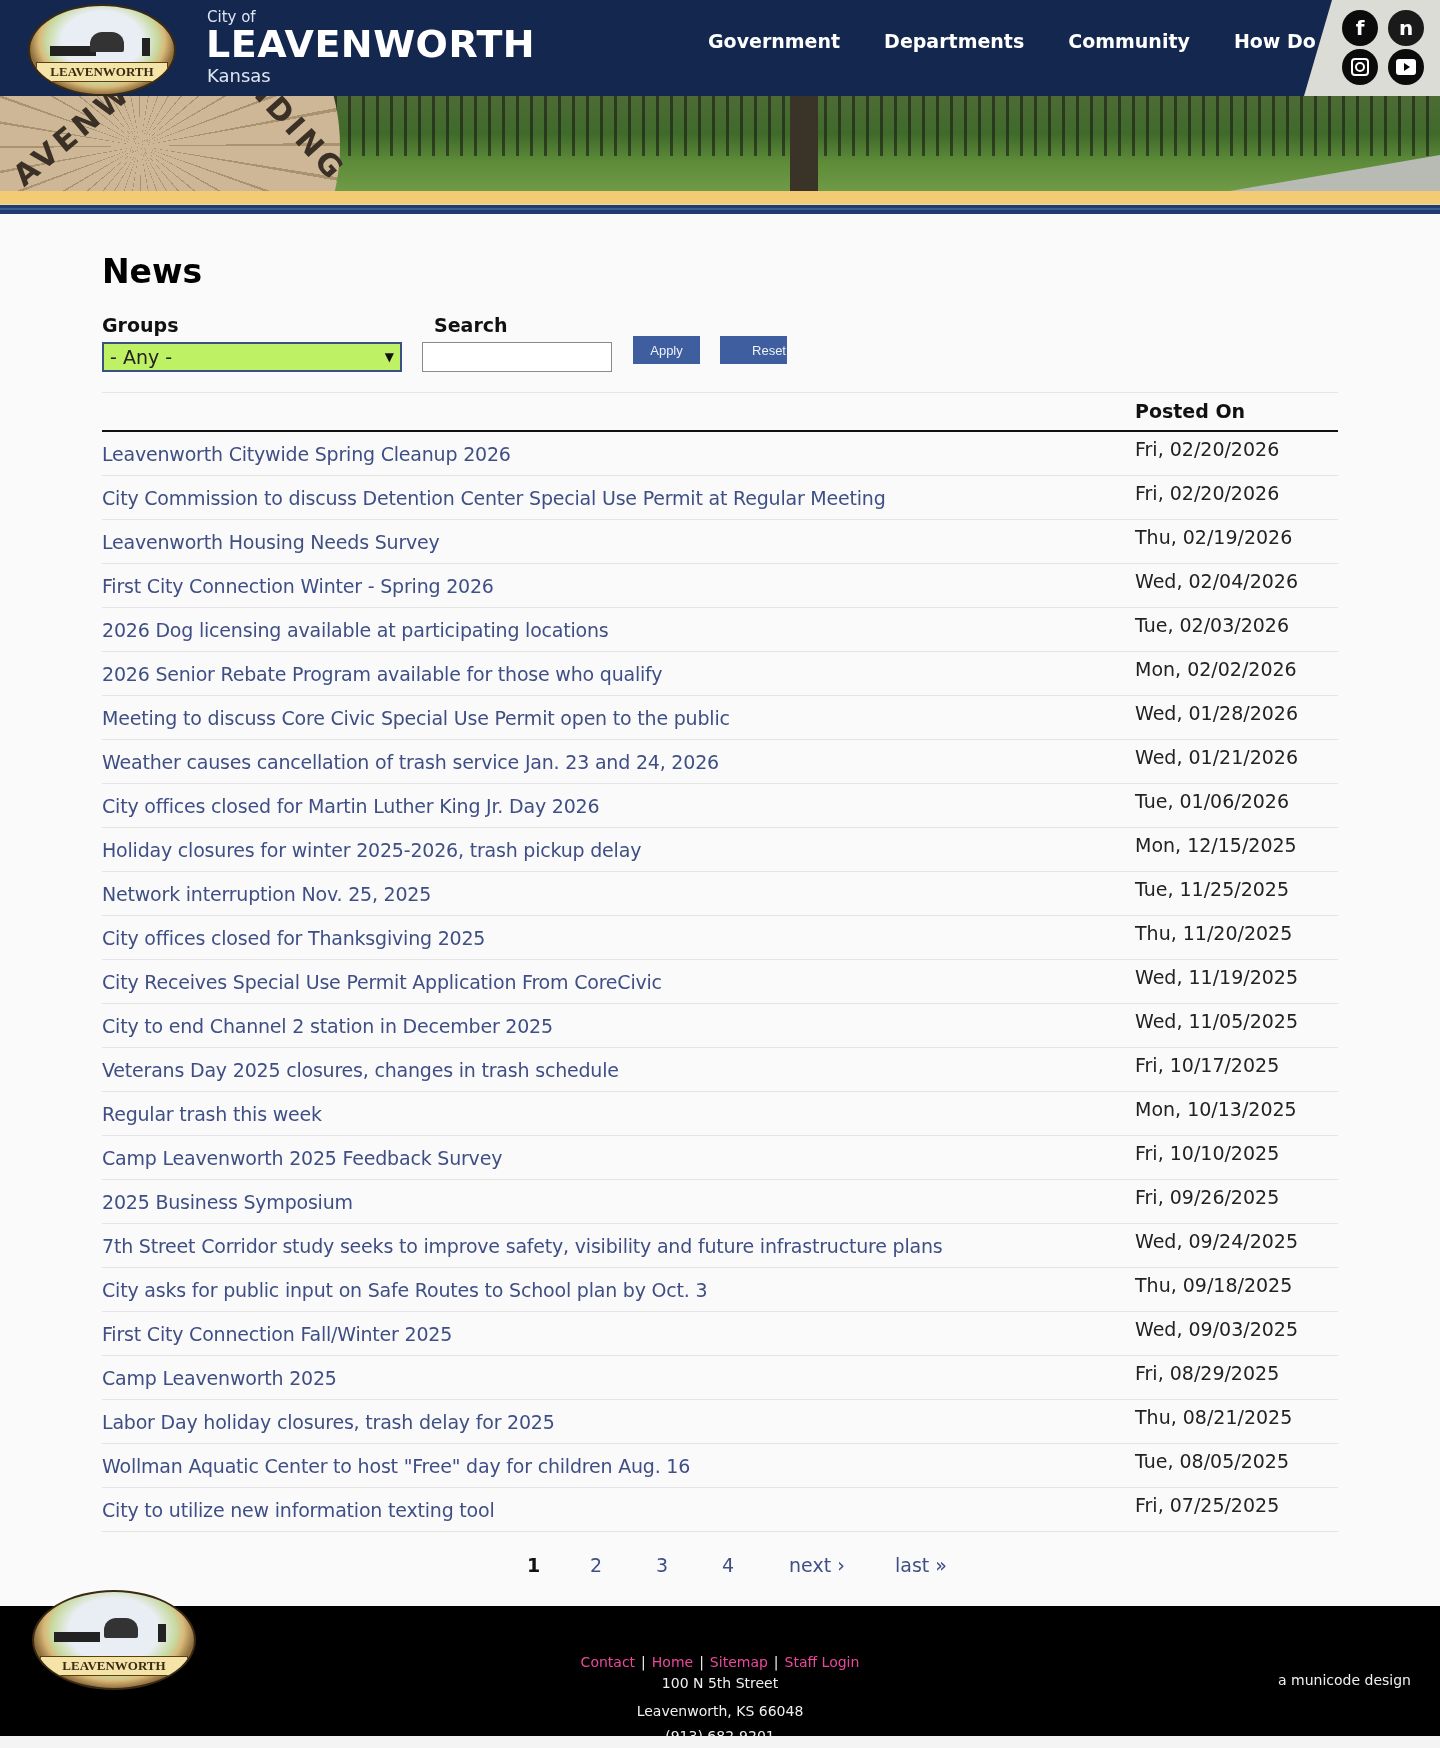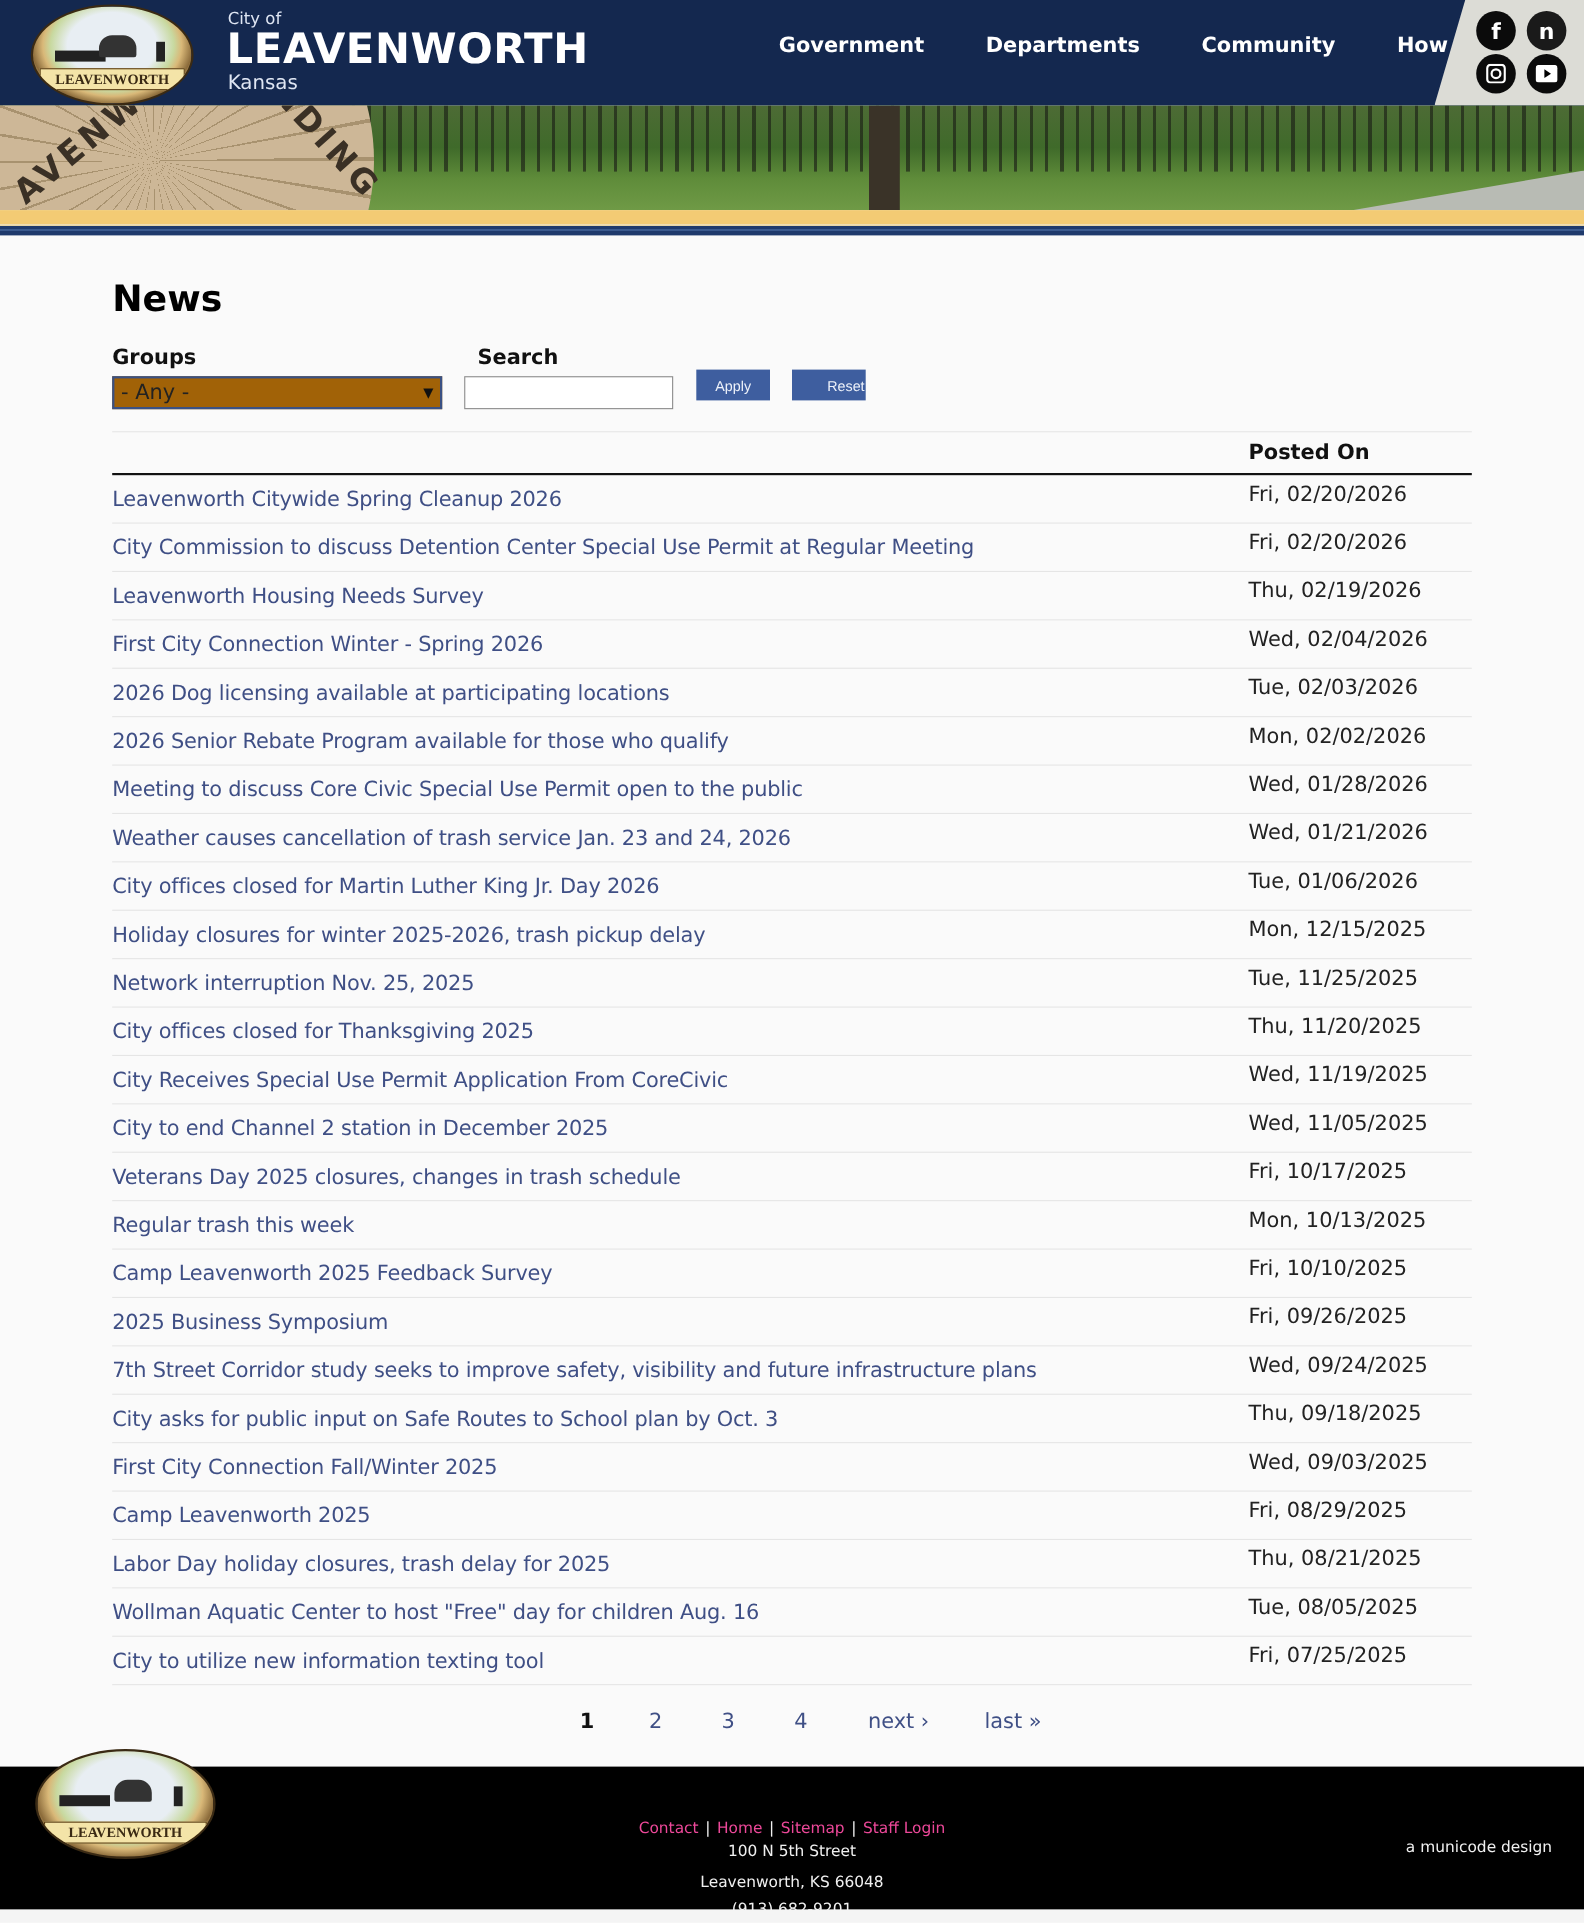--- a/index.html
+++ b/index.html
@@ -14,21 +14,21 @@
   .seal .ribbon { position: absolute; left: 6px; right: 6px; bottom: 12px; height: 20px; background: #f4e4a8;
           border: 1px solid #5b3e13; color: #3a2a14; font-family: "Liberation Serif", serif; font-size: 13px;
           text-align: center; line-height: 18px; font-weight: bold; }
   .seal .wagon { position: absolute; left: 60px; top: 26px; width: 34px; height: 20px; background: #333; border-radius: 12px 12px 2px 2px; }
   .seal .horses { position: absolute; left: 20px; top: 40px; width: 46px; height: 10px; background: #222; }
   .seal .rider { position: absolute; left: 112px; top: 32px; width: 8px; height: 18px; background: #222; }
   .header .seal { left: 28px; top: 4px; }
   .city-of { position: absolute; left: 207px; top: 8px; color: #dfe6f3; font-size: 15px; }
   .city-name { position: absolute; left: 206px; top: 22px; color: #fff; font-size: 38px; font-weight: bold; letter-spacing: 0.5px; }
   .city-state { position: absolute; left: 207px; top: 65px; color: #dfe6f3; font-size: 18px; }
-  .nav { position: absolute; top: 30px; left: 708px; display: flex; gap: 16px; }
+  .nav { position: absolute; top: 30px; left: 708px; display: flex; gap: 4px; }
   .nav a { color: #fff; text-decoration: none; font-size: 19px; font-weight: bold; margin-right: 40px; white-space: nowrap; }
   .social-panel { position: absolute; right: 0; top: 0; width: 136px; height: 96px; background: #dcdcd6;
                   clip-path: polygon(28px 0, 100% 0, 100% 100%, 0 100%); }
   .soc { position: absolute; width: 36px; height: 36px; border-radius: 50%; background: #0b0b0b; color: #fff;
          display: flex; align-items: center; justify-content: center; font-weight: bold; font-size: 20px; }
   .soc svg { display: block; }
 
   
   .banner { position: absolute; left: 0; top: 96px; width: 1440px; height: 95px;
             background: linear-gradient(180deg, #4d6b35 0%, #3f6a2a 40%, #5f8c3a 70%, #6f9a46 100%); overflow: hidden; }
@@ -42,21 +42,21 @@
   .wheel-text { position: absolute; left: 0; top: 10px; font-size: 30px; font-weight: bold; color: #3a3025; transform: rotate(-40deg); transform-origin: left top; letter-spacing: 4px; }
   .wheel-text2 { position: absolute; left: 200px; top: 0px; font-size: 30px; font-weight: bold; color: #3a3025; transform: rotate(48deg); letter-spacing: 4px; }
   .gold-band { position: absolute; left: 0; top: 191px; width: 1440px; height: 13px; background: #f3cb74; }
   .blue-band { position: absolute; left: 0; top: 204px; width: 1440px; height: 10px;
                background: linear-gradient(180deg, #e9d6a6 0 1px, #1f3a6c 1px 4px, #3b5a8e 4px 6px, #1f3a6c 6px 10px); }
 
   
   .page-title { position: absolute; left: 102px; top: 252px; font-size: 33px; font-weight: bold; color: #000000; }
   .filter-label { position: absolute; font-size: 19px; font-weight: bold; color: #111; }
   .groups-select { position: absolute; left: 102px; top: 342px; width: 300px; height: 30px; border: 2px solid #3a5184;
-                   background: #a16207; font-size: 19px; color: #222; padding: 2px 6px; display: flex; align-items: center; justify-content: space-between; }
+                   background: #bef264; font-size: 19px; color: #222; padding: 2px 6px; display: flex; align-items: center; justify-content: space-between; }
   .chev { font-size: 12px; color: #111; }
   .search-input { position: absolute; left: 422px; top: 342px; width: 190px; height: 30px; border: 1px solid #8a8a8a; background: #fff; font-size: 16px; padding: 2px 6px; }
   .btn { position: absolute; top: 336px; height: 28px; background: #3e5e9f; color: #eef2fa; border: none; font-size: 13px;
          display: flex; align-items: center; justify-content: center; }
   .thin-line { position: absolute; left: 102px; top: 392px; width: 1236px; height: 1px; background: #e6e6e6; }
   .col-header { position: absolute; left: 1135px; top: 400px; font-size: 19px; font-weight: bold; color: #111; }
   .thick-line { position: absolute; left: 102px; top: 430px; width: 1236px; height: 2px; background: #111; }
   .news-list { position: absolute; left: 102px; top: 432px; width: 1236px; }
   .news-row { height: 44px; border-bottom: 1px solid #e5e5e5; position: relative; }
   .news-link { position: absolute; left: 0; top: 11px; color: #3f4f85; font-size: 19px; text-decoration: none; white-space: nowrap; letter-spacing: -0.2px; }

